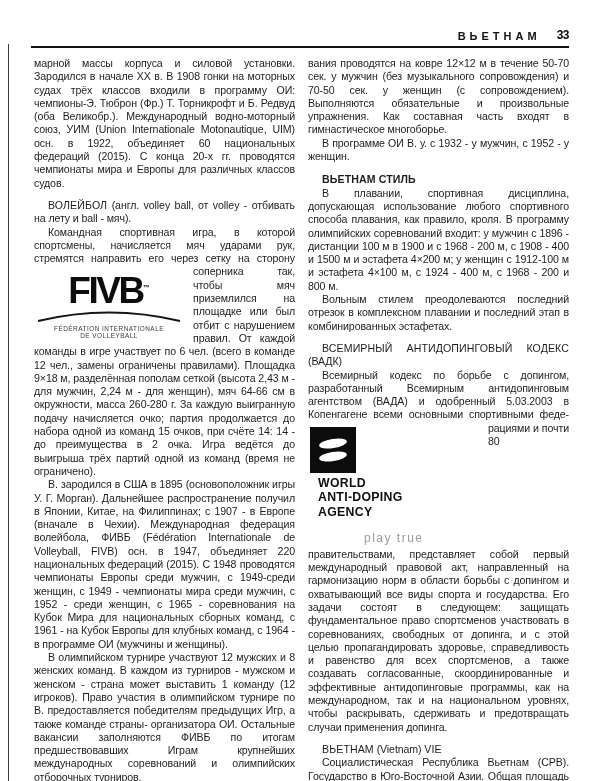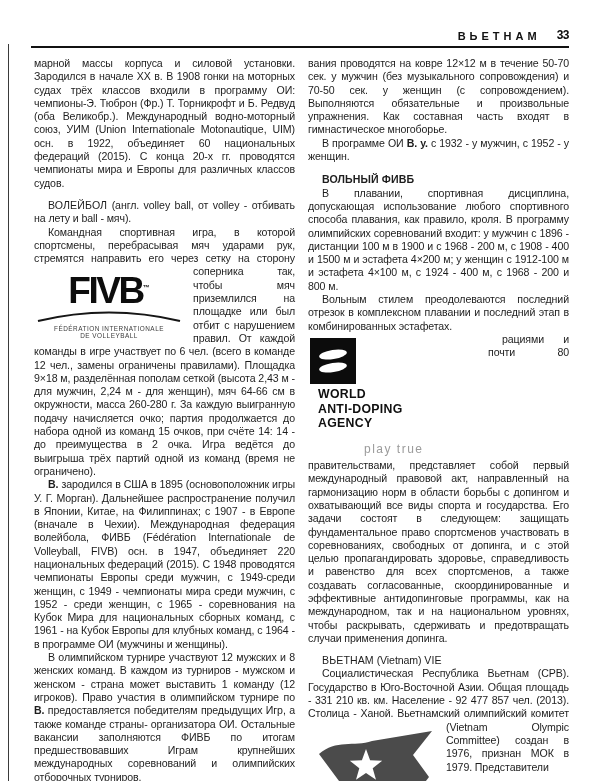--- a/index.html
+++ b/index.html
@@ -18,21 +18,21 @@
   .col { position:absolute; top:57px; width:261px; font-size:10.6px; line-height:13.3px;
          text-align:justify; letter-spacing:-0.1px; color:#1d1d1d; }
   .col-left { left:34px; }
   .col-right { left:308px; }
 
   p.body { text-indent:14px; }
   p.nofirst { text-indent:0; }
   p.entry { text-indent:14px; margin-top:9px; }
   p.heading { font-weight:bold; text-indent:14px; margin-top:10px; letter-spacing:0.1px; }
   .term { font-weight:normal; letter-spacing:0.1px; }
-  .b { font-weight:bold; }
+  .b { font-weight:normal; }
 
   
   .fivb { display:block; float:left; width:150px; margin:6px 9px 3px 0; text-align:center; text-indent:0; }
   .fivb-word { display:block; font-weight:bold; font-size:37px; line-height:34px;
                letter-spacing:-2.5px; color:#0d0d0d; }
   .fivb-tm { font-size:7px; letter-spacing:0; vertical-align:super; }
   .fivb-arc { display:block; margin:0 auto; }
   .fivb-cap { display:block; font-size:6.4px; line-height:7.6px; letter-spacing:0.5px;
               color:#3a3a3a; margin-top:2px; }
   .fivb-cap + .fivb-cap { margin-top:0; }
@@ -64,21 +64,21 @@
 
   <div class="col col-left">
 
     <p class="body nofirst">марной массы корпуса и силовой установки. Зародился в начале XX в. В 1908 гонки на моторных судах трёх классов входили в программу ОИ: чемпионы-Э. Тюброн (Фр.) Т. Торникрофт и Б. Редвуд (оба Великобр.). Международный водно-моторный союз, УИМ (Union Internationale Motonautique, UIM) осн. в 1922, объединяет 60 национальных федераций (2015). С конца 20-х гг. проводятся чемпионаты мира и Европы для различных классов судов.</p>
 
     <p class="entry">
       <span class="term">ВОЛЕЙБОЛ</span><span> (англ. volley ball, от volley - отбивать на лету и ball - мяч).</span>
     </p>
 
     <p class="body">
-      <span>Командная спортивная игра, в которой спортсмены, перебрасывая мяч ударами рук, стремятся направить его через </span><span class="fivb">
+      <span>Командная спортивная игра, в которой спортсмены, начисляется мяч ударами рук, стремятся направить его через </span><span class="fivb">
           <span class="fivb-word"><span>FIVB</span><sup class="fivb-tm">™</sup></span>
           <svg class="fivb-arc" width="150" height="14" viewBox="0 0 150 14">
             <path d="M4,12 Q75,-5 146,12" fill="none" stroke="#161616" stroke-width="2.2"></path>
           </svg>
           <span class="fivb-cap">FÉDÉRATION INTERNATIONALE</span>
           <span class="fivb-cap">DE VOLLEYBALL</span>
         </span><span>сетку на сторону соперника так, чтобы мяч приземлился на площадке или был отбит с нарушением правил. От каждой команды в игре участвует по 6 чел. (всего в команде 12 чел., замены ограничены правилами). Площадка 9×18 м, разделённая пополам сеткой (высота 2,43 м - для мужчин, 2,24 м - для женщин), мяч 64-66 см в окружности, масса 260-280 г. За каждую выигранную подачу начисляется очко; партия продолжается до набора одной из команд 15 очков, при счёте 14: 14 - до преимущества в 2 очка. Игра ведётся до выигрыша трёх партий одной из команд (время не ограничено).</span>
     </p>
 
     <p class="body">
@@ -92,28 +92,31 @@
   </div>
 
   <div class="col col-right">
 
     <p class="body nofirst">вания проводятся на ковре 12×12 м в течение 50-70 сек. у мужчин (без музыкального сопровождения) и 70-50 сек. у женщин (с сопровождением). Выполняются обязательные и произвольные упражнения. Как составная часть входят в гимнастическое многоборье.</p>
 
     <p class="body">
       <span>В программе ОИ </span><span class="b">В. у.</span><span> с 1932 - у мужчин, с 1952 - у женщин.</span>
     </p>
 
-    <p class="heading">ВОЛЬНЫЙ ФИВБ</p>
+    <p class="heading">ВЬЕТНАМ СТИЛЬ</p>
 
     <p class="body">В плавании, спортивная дисциплина, допускающая использование любого спортивного способа плавания, как правило, кроля. В программу олимпийских соревнований входит: у мужчин с 1896 - дистанции 100 м в 1900 и с 1968 - 200 м, с 1908 - 400 и 1500 м и эстафета 4×200 м; у женщин с 1912-100 м и эстафета 4×100 м, с 1924 - 400 м, с 1968 - 200 и 800 м.</p>
     <p class="body">Вольным стилем преодолеваются последний отрезок в комплексном плавании и последний этап в комбинированных эстафетах.</p>
 
+    <p class="entry">
+      <span class="term">ВСЕМИРНЫЙ АНТИДОПИНГОВЫЙ КОДЕКС</span><span> (ВАДК)</span>
+    </p>
 
     <p class="body">
-      <span class="wada">
+      <span>Всемирный кодекс по борьбе с допингом, разработанный Всемирным антидопинговым агентством (ВАДА) и одобренный 5.03.2003 в Копенгагене всеми основными спортивными феде-</span><span class="wada">
           <span class="wada-row">
             <svg class="wada-sq" width="46" height="46" viewBox="0 0 46 46">
               <rect x="0" y="0" width="46" height="46" fill="#0c0c0c"></rect>
               <ellipse cx="23" cy="16.5" rx="14" ry="4.6" fill="#ffffff" transform="rotate(-9 23 16.5)"></ellipse>
               <ellipse cx="23" cy="29.5" rx="14" ry="4.6" fill="#ffffff" transform="rotate(-9 23 29.5)"></ellipse>
             </svg>
             <span class="wada-text">
               <span>WORLD</span>
               <span>ANTI-DOPING</span>
               <span>AGENCY</span>

